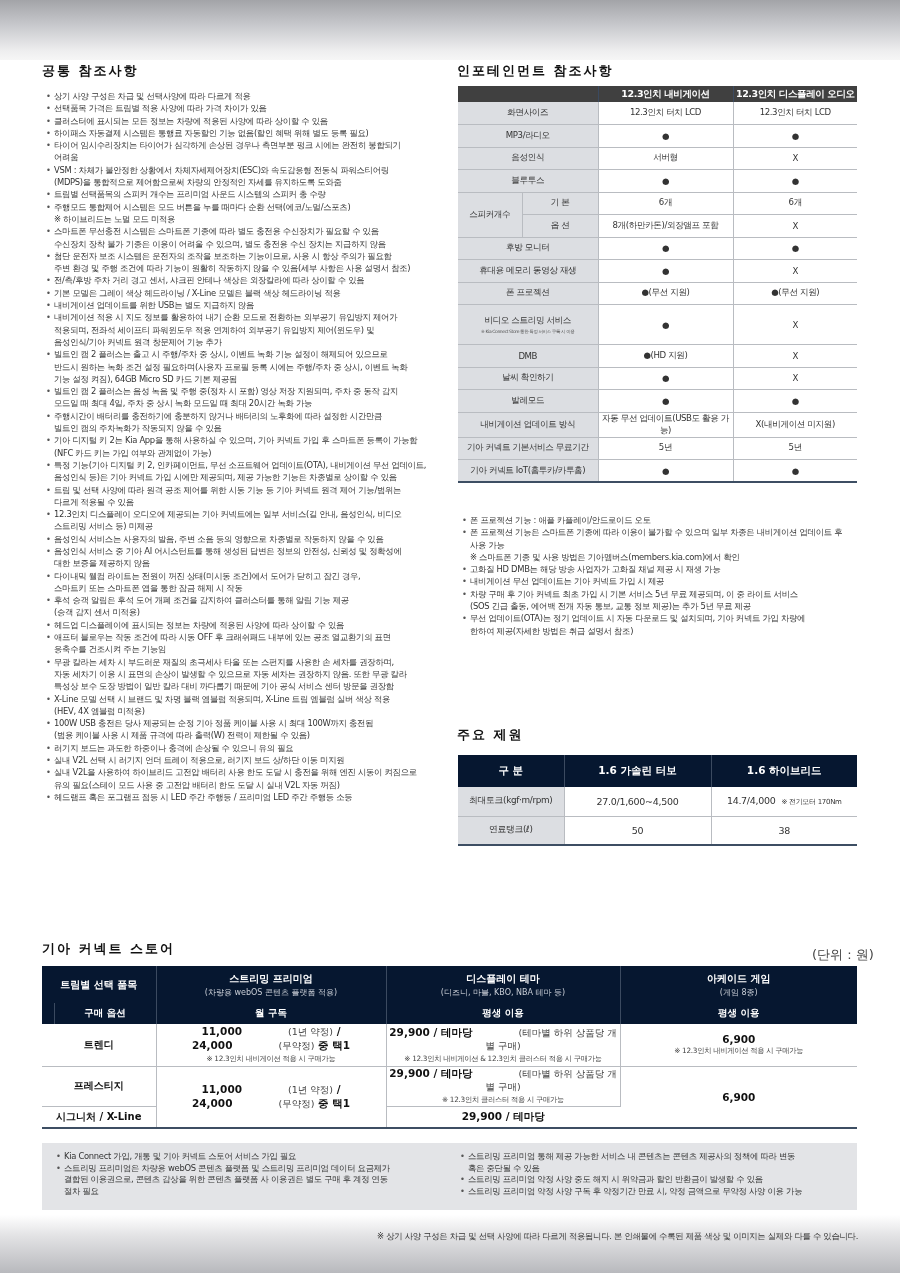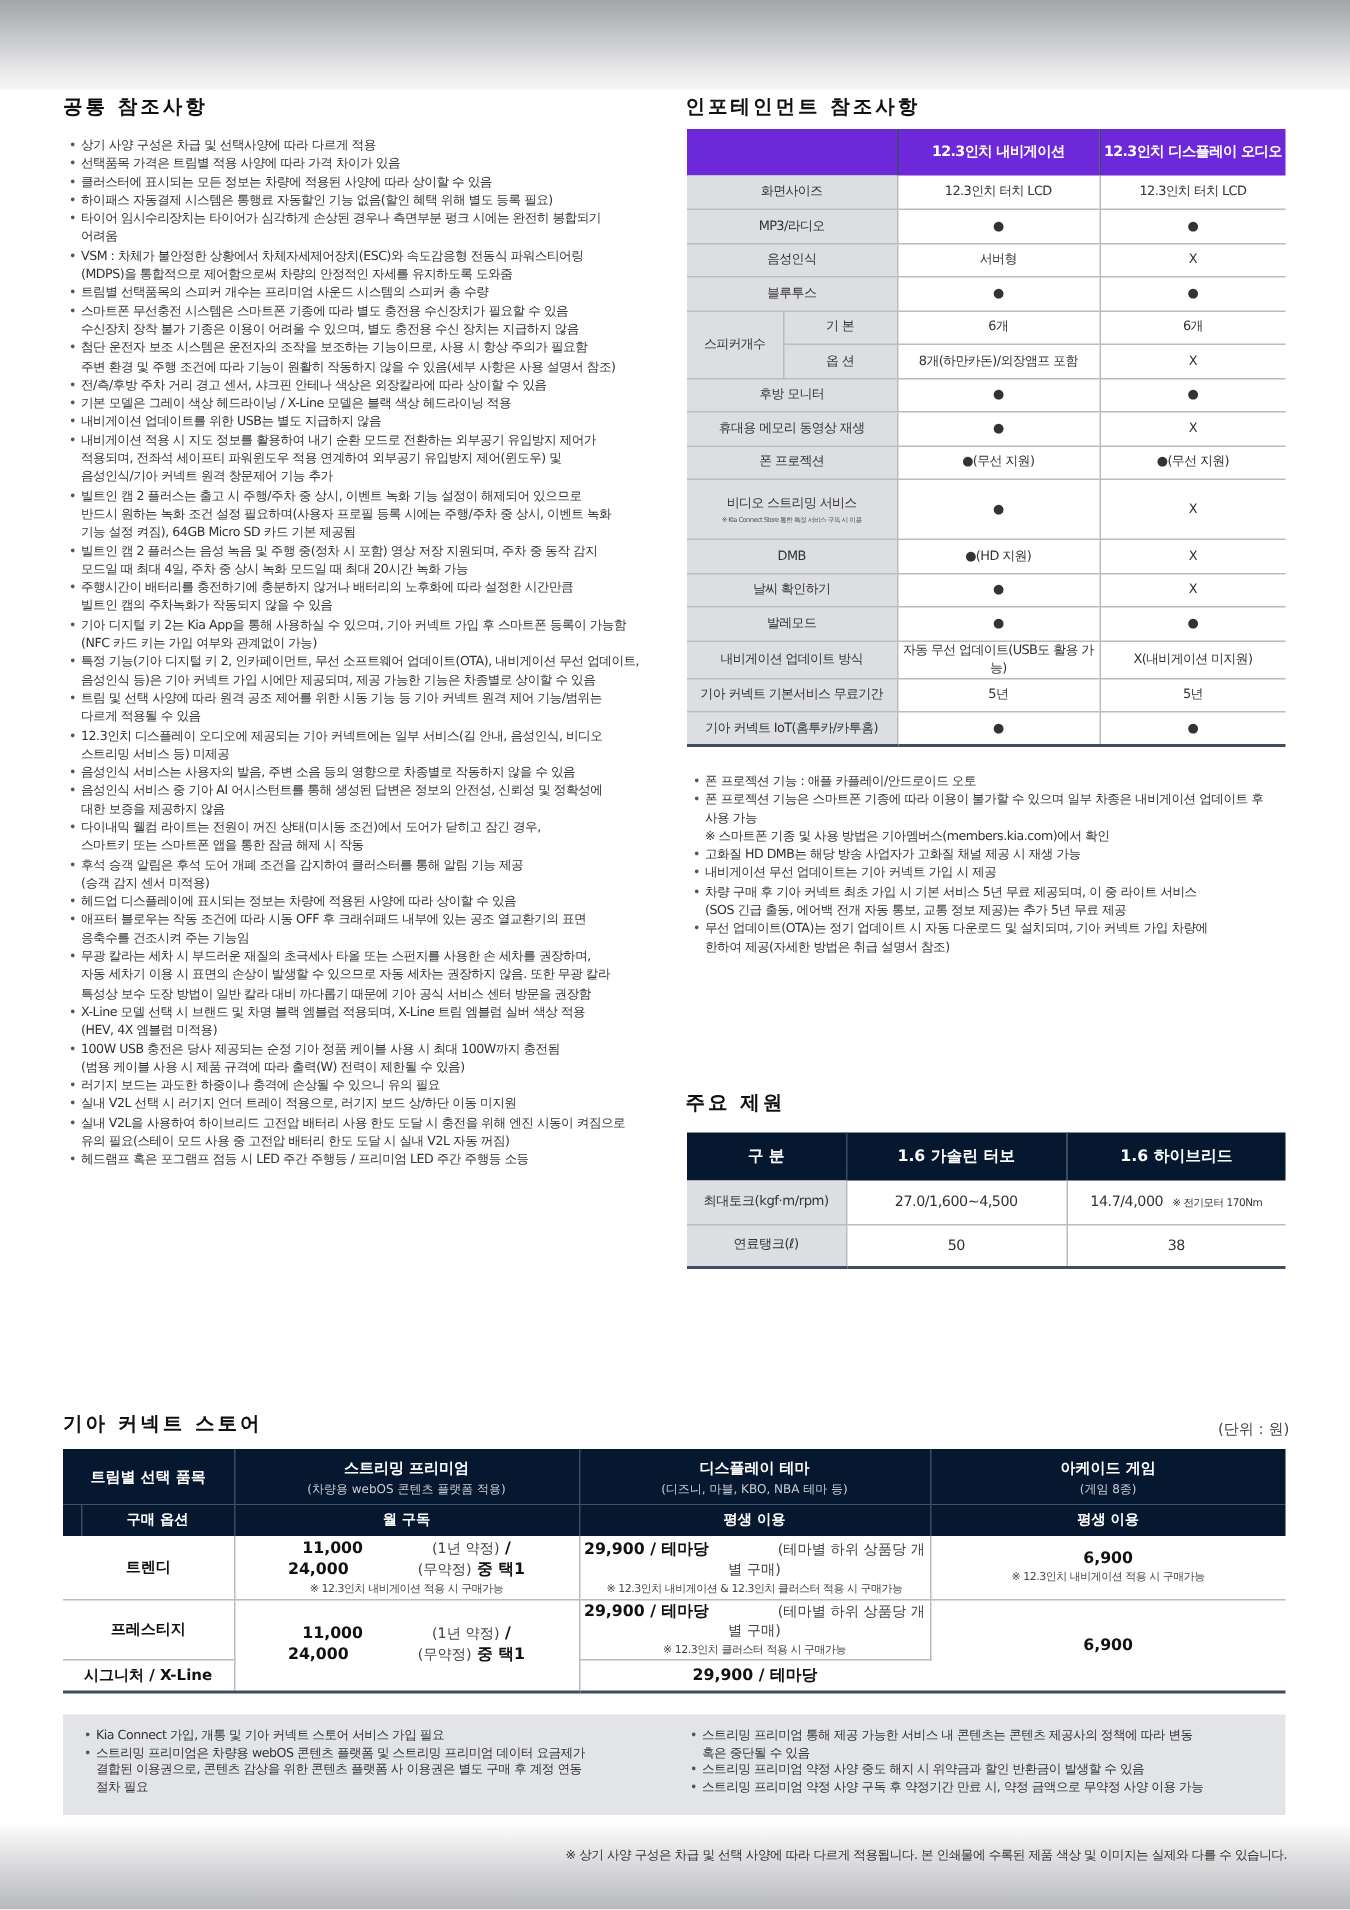--- a/index.html
+++ b/index.html
@@ -30,22 +30,22 @@
     ul.notes li::before {
       content: "•"; position: absolute; left: 0; top: 0; color: #555;
     }
     ul.notes li.sub { padding-left: 8px; }
     ul.notes li.sub::before { content: ""; }
 
     table { border-collapse: collapse; position: absolute; table-layout: fixed; }
     
     #info-table { left: 458px; top: 86px; width: 399px; }
     #info-table th {
-      background: #6d28d9; color: #fff; font-size: 9.5px; font-weight: bold;
-      height: 31px; letter-spacing: -0.4px; border-right: 1px solid #3b4a60;
+      background: #404040; color: #fff; font-size: 9.5px; font-weight: bold;
+      height: 16px; letter-spacing: -0.4px; border-right: 1px solid #3b4a60;
     }
     #info-table th:last-child { border-right: none; }
     #info-table td {
       font-size: 8.6px; text-align: center; height: 22.5px;
       border-bottom: 1px solid #b9bcc1; border-right: 1px solid #b9bcc1;
       letter-spacing: -0.4px; color: #333;
     }
     #info-table td:last-child { border-right: none; }
     #info-table td.label { background: #dcdee2; }
     #info-table td.tall { height: 40px; }
@@ -87,21 +87,21 @@
     #store-table td:last-child { border-right: none; }
     #store-table td.trim { font-weight: bold; font-size: 10px; color: #111; }
     #store-table td .price { font-weight: bold; font-size: 10.5px; color: #111; }
     #store-table td .light { font-weight: normal; color: #444; font-size: 9.5px; padding-left: 46px; }
     #store-table td .small { display: block; font-size: 7.3px; color: #444; margin-top: 1px; letter-spacing: -0.3px; }
     #store-table tr.r1 td { height: 42px; }
     #store-table tr.r2 td { height: 40px; }
     #store-table tr.r3 td { height: 22px; }
     #store-table tr.r3 td, #store-table td.lastcol { border-bottom: 2px solid #3d4e63; }
 
-    .unit { position: absolute; left: 812px; top: 946px; font-size: 10px; color: #444; }
+    .unit { position: absolute; left: 812px; top: 946px; font-size: 13px; color: #444; }
 
     .notebox {
       position: absolute; left: 42px; top: 1143px; width: 815px; height: 67px;
       background: #e3e4e7;
     }
     .notebox ul.notes { position: absolute; top: 8px; }
     .notebox ul.notes li { font-size: 8.4px; line-height: 11.5px; }
 
     .footer {
       position: absolute; right: 42px; top: 1231px; font-size: 8.4px; color: #333;
@@ -115,20 +115,21 @@
 
 <div class="section-title" style="left:42px; top:62px;">공통 참조사항</div>
 <ul class="notes" id="common-list" style="left:46px; top:90px; width:405px;">
     <li>상기 사양 구성은 차급 및 선택사양에 따라 다르게 적용</li>
     <li>선택품목 가격은 트림별 적용 사양에 따라 가격 차이가 있음</li>
     <li>클러스터에 표시되는 모든 정보는 차량에 적용된 사양에 따라 상이할 수 있음</li>
     <li>하이패스 자동결제 시스템은 통행료 자동할인 기능 없음(할인 혜택 위해 별도 등록 필요)</li>
     <li>타이어 임시수리장치는 타이어가 심각하게 손상된 경우나 측면부분 펑크 시에는 완전히 봉합되기<br>어려움</li>
     <li>VSM : 차체가 불안정한 상황에서 차체자세제어장치(ESC)와 속도감응형 전동식 파워스티어링<br>(MDPS)을 통합적으로 제어함으로써 차량의 안정적인 자세를 유지하도록 도와줌</li>
     <li>트림별 선택품목의 스피커 개수는 프리미엄 사운드 시스템의 스피커 총 수량</li>
+    <li>주행모드 통합제어 시스템은 모드 버튼을 누를 때마다 순환 선택(에코/노멀/스포츠)<br>※ 하이브리드는 노멀 모드 미적용</li>
     <li>스마트폰 무선충전 시스템은 스마트폰 기종에 따라 별도 충전용 수신장치가 필요할 수 있음<br>수신장치 장착 불가 기종은 이용이 어려울 수 있으며, 별도 충전용 수신 장치는 지급하지 않음</li>
     <li>첨단 운전자 보조 시스템은 운전자의 조작을 보조하는 기능이므로, 사용 시 항상 주의가 필요함<br>주변 환경 및 주행 조건에 따라 기능이 원활히 작동하지 않을 수 있음(세부 사항은 사용 설명서 참조)</li>
     <li>전/측/후방 주차 거리 경고 센서, 샤크핀 안테나 색상은 외장칼라에 따라 상이할 수 있음</li>
     <li>기본 모델은 그레이 색상 헤드라이닝 / X-Line 모델은 블랙 색상 헤드라이닝 적용</li>
     <li>내비게이션 업데이트를 위한 USB는 별도 지급하지 않음</li>
     <li>내비게이션 적용 시 지도 정보를 활용하여 내기 순환 모드로 전환하는 외부공기 유입방지 제어가<br>적용되며, 전좌석 세이프티 파워윈도우 적용 연계하여 외부공기 유입방지 제어(윈도우) 및<br>음성인식/기아 커넥트 원격 창문제어 기능 추가</li>
     <li>빌트인 캠 2 플러스는 출고 시 주행/주차 중 상시, 이벤트 녹화 기능 설정이 해제되어 있으므로<br>반드시 원하는 녹화 조건 설정 필요하며(사용자 프로필 등록 시에는 주행/주차 중 상시, 이벤트 녹화<br>기능 설정 켜짐), 64GB Micro SD 카드 기본 제공됨</li>
     <li>빌트인 캠 2 플러스는 음성 녹음 및 주행 중(정차 시 포함) 영상 저장 지원되며, 주차 중 동작 감지<br>모드일 때 최대 4일, 주차 중 상시 녹화 모드일 때 최대 20시간 녹화 가능</li>
     <li>주행시간이 배터리를 충전하기에 충분하지 않거나 배터리의 노후화에 따라 설정한 시간만큼<br>빌트인 캠의 주차녹화가 작동되지 않을 수 있음</li>
     <li>기아 디지털 키 2는 Kia App을 통해 사용하실 수 있으며, 기아 커넥트 가입 후 스마트폰 등록이 가능함<br>(NFC 카드 키는 가입 여부와 관계없이 가능)</li>

